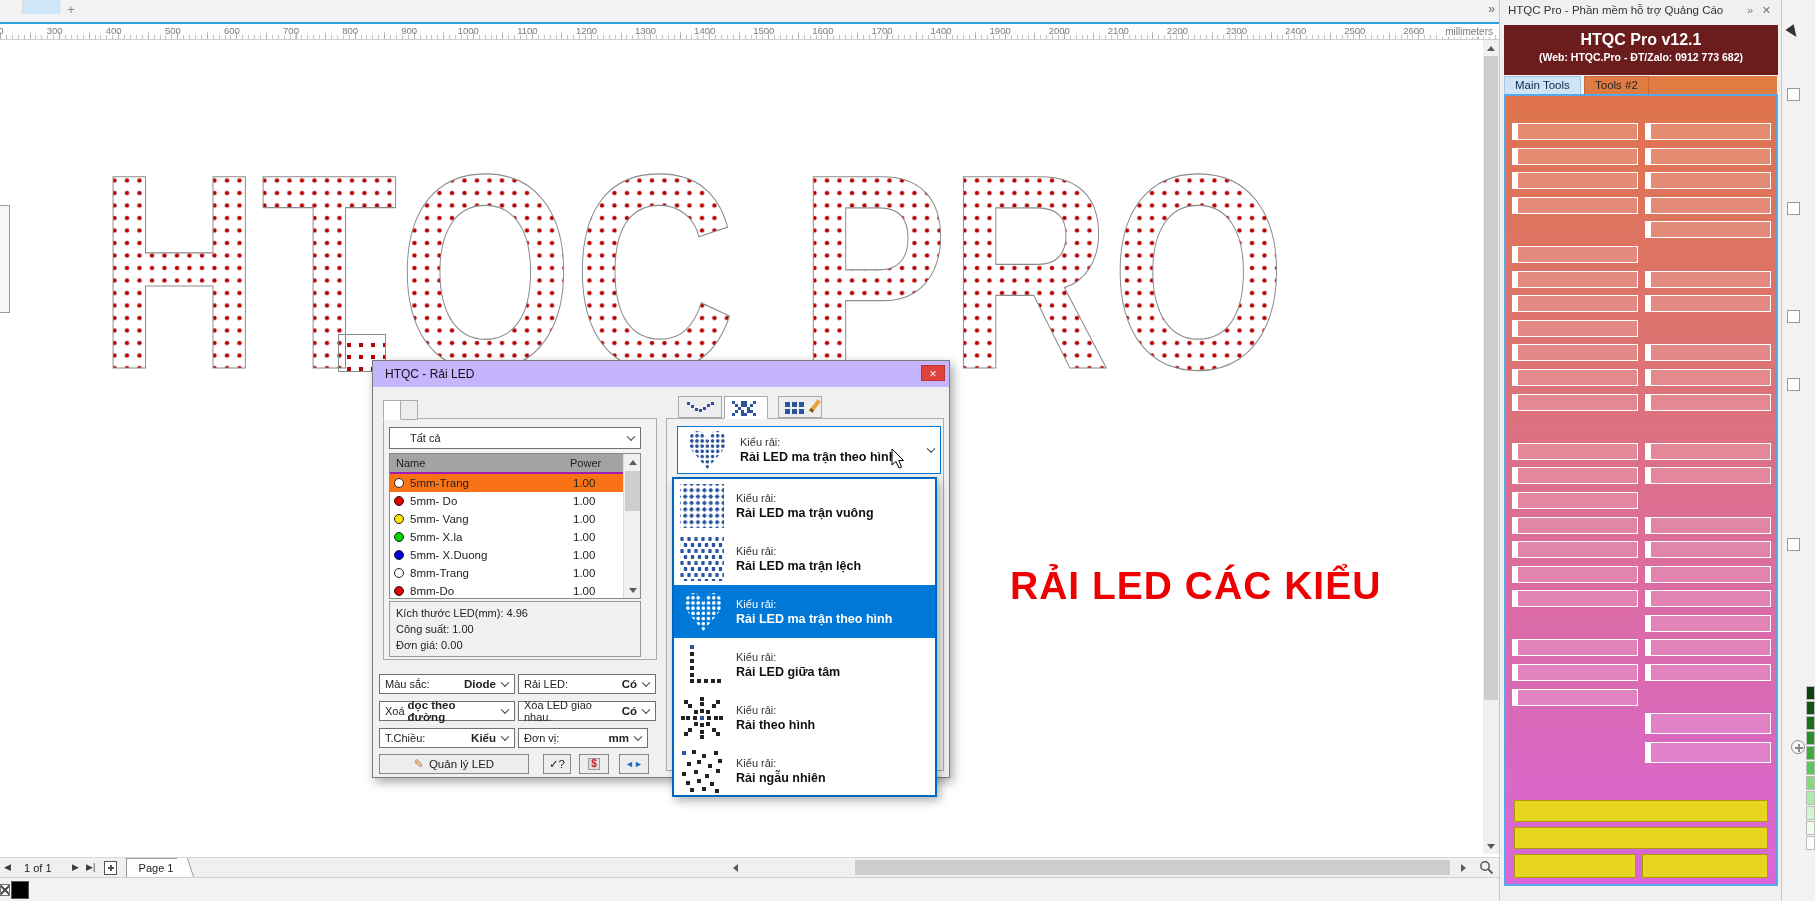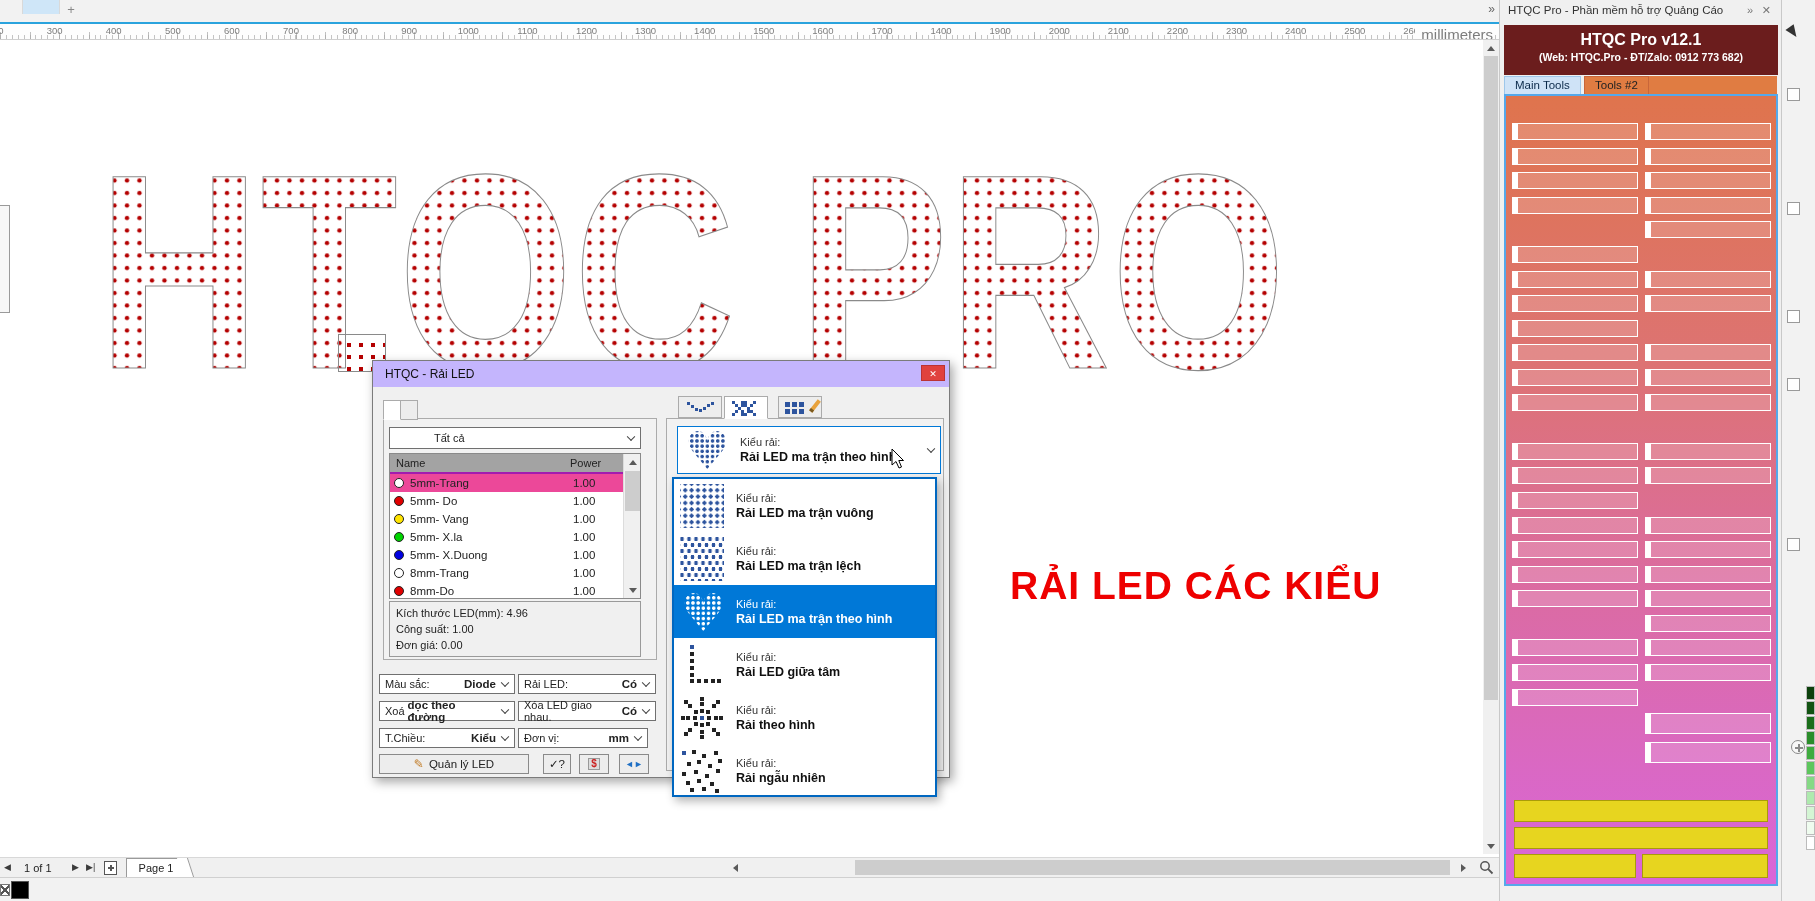--- a/index.html
+++ b/index.html
@@ -17,21 +17,21 @@
   .blue-line{position:absolute;left:0;top:22px;width:1499px;height:2px;background:#2aa3dd;}
 
   
   .ruler{position:absolute;left:0;top:24px;width:1499px;height:16px;background:#fdfdfd;border-bottom:1px solid #cfcfcf;overflow:hidden;}
   .ruler-ticks{position:absolute;left:0;bottom:0;width:100%;height:4px;
     background-image:repeating-linear-gradient(90deg,#b5b5b5 0 1px,transparent 1px 5.91px);opacity:.8;}
   .ruler-ticks2{position:absolute;left:0;bottom:0;width:100%;height:7px;
     background-image:repeating-linear-gradient(90deg,#a5a5a5 0 1px,transparent 1px 29.55px);opacity:.7;}
   .ruler-nums{position:absolute;left:-34px;top:1px;display:flex;}
   .ruler-num{width:59.1px;flex:0 0 59.1px;text-align:center;font-size:9.5px;color:#7c7c7c;}
-  .ruler-unit{position:absolute;right:6px;top:2px;font-size:15px;color:#7c7c7c;background:#fdfdfd;padding-left:6px;}
+  .ruler-unit{position:absolute;right:6px;top:2px;font-size:10px;color:#7c7c7c;background:#fdfdfd;padding-left:6px;}
 
   
   .canvas{position:absolute;left:0;top:40px;width:1483px;height:817px;background:#ffffff;overflow:hidden;}
   .letters-svg{position:absolute;left:96px;top:122px;}
   .headline{position:absolute;left:1010px;top:524px;font-size:39px;font-weight:bold;letter-spacing:1px;white-space:nowrap;}
   .mini-led-box{position:absolute;left:338px;top:294px;width:48px;height:38px;border:1px solid #8a8a8a;
     background-image:radial-gradient(circle,#b40000 2.2px,transparent 2.4px);background-size:12px 12px;background-position:4px 4px;}
   .edge-fragment{position:absolute;left:0;top:165px;width:10px;height:108px;background:#f7f7f7;border:1px solid #9a9a9a;border-left:none;}
 
   
@@ -73,21 +73,21 @@
 
   .combo{position:absolute;background:#fff;border:1px solid #707070;font-size:11px;display:flex;align-items:center;padding:0 18px 0 5px;}
   .chev{position:absolute;right:6px;top:50%;width:6px;height:6px;border-right:1.5px solid #444;border-bottom:1.5px solid #444;
     transform:translateY(-70%) rotate(45deg);}
   .combo .val{font-weight:bold;font-size:11.5px;margin-left:auto;}
   .combo.tight .val{margin-left:3px;}
 
   .ledlist{position:absolute;left:16px;top:92px;width:252px;height:146px;background:#fff;border:1px solid #8a8a8a;overflow:hidden;}
   .ledlist-head{height:20px;border-bottom:2px solid #a21caf;font-size:11px;color:#222;position:relative;background:#a3a3a3;}
   .ledrow{height:18px;display:flex;align-items:center;font-size:11.5px;padding-left:4px;position:relative;}
-  .ledrow.sel{background:#ec4899;}
+  .ledrow.sel{background:#f97316;}
   .led-dot{width:10px;height:10px;border-radius:50%;border:1px solid #222;margin-right:6px;flex:0 0 10px;}
   .led-power{position:absolute;left:183px;}
   .list-scroll{position:absolute;right:0;top:0;width:17px;height:100%;background:#f0f0f0;border-left:1px solid #dcdcdc;}
   .list-thumb{position:absolute;left:1px;top:17px;width:15px;height:40px;background:#cdcdcd;}
 
   .infobox{position:absolute;left:16px;top:240px;width:252px;height:56px;background:#f0f0f0;border:1px solid #9a9a9a;
     font-size:11px;padding:3px 6px;line-height:16px;}
 
   .dlg-btn{position:absolute;height:20px;background:#ededed;border:1px solid #8a8a8a;font-size:11.5px;text-align:center;
     display:flex;align-items:center;justify-content:center;gap:5px;}
@@ -280,21 +280,21 @@
     <div class="dlg-title">HTQC - Rải LED</div>
     <div class="dlg-close">✕</div>
 
     <div class="groupbox" style="left:10px;top:57px;width:274px;height:242px;"></div>
     <div style="position:absolute;left:10px;top:39px;display:flex;">
 
     <span class="dlg-tab active" style="position:relative;margin-right:-1px;"></span>
         <span class="dlg-tab" style="position:relative;margin-right:-1px;"></span>
       </div>
 
-    <div class="combo" style="left:16px;top:66px;width:252px;height:22px;padding-left:44px;">
+    <div class="combo" style="left:16px;top:66px;width:252px;height:22px;padding-left:20px;">
       <span>Tất cả</span>
         <span class="chev"></span>
     </div>
 
     <div class="ledlist">
       <div class="ledlist-head">
         <span style="position:absolute;left:6px;top:3px;">Name</span>
         <span style="position:absolute;left:180px;top:3px;">Power</span>
       </div>
       <div>

